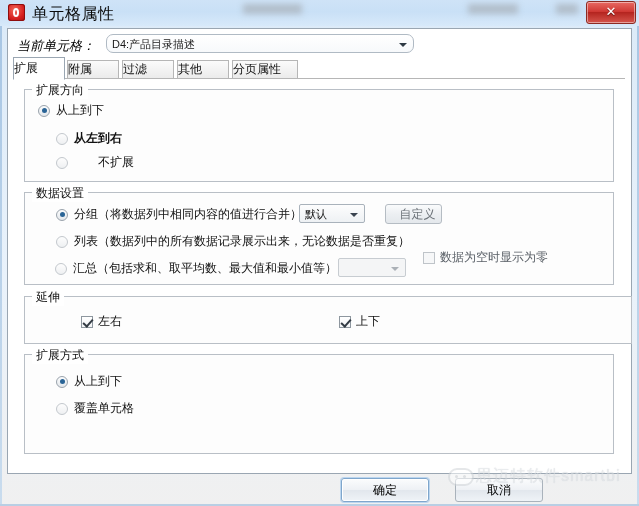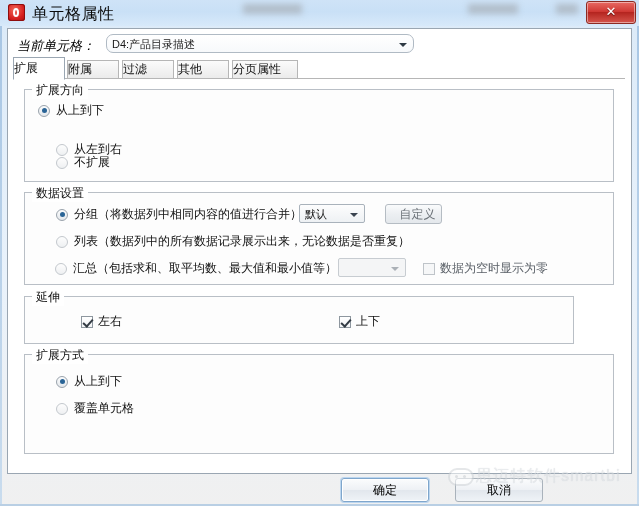--- a/index.html
+++ b/index.html
@@ -423,25 +423,25 @@
       <div class="tab" style="left:164px; width:52px;">其他</div>
       <div class="tab" style="left:219px; width:66px;">分页属性</div>
     </div>
 
     <div class="groupbox" style="left:16px; top:60px; width:590px; height:93px;">
       <div class="group-title">扩展方向</div>
       <div class="radio-row" style="left:13px; top:12px;">
         <span class="radio checked"></span>
         <span class="opt-label">从上到下</span>
       </div>
-      <div class="radio-row" style="left:31px; top:51px;">
+      <div class="radio-row" style="left:31px; top:40px;font-weight:bold;">
         <span class="radio disabled"></span>
         <span class="opt-label">从左到右</span>
       </div>
-      <div class="radio-row" style="left:31px; top:64px;">
+      <div class="radio-row" style="left:31px; top:64px;gap:24px;">
         <span class="radio disabled"></span>
         <span class="opt-label">不扩展</span>
       </div>
     </div>
 
     <div class="groupbox" style="left:16px; top:163px; width:590px; height:93px;">
       <div class="group-title">数据设置</div>
 
       <div class="radio-row" style="left:31px; top:13px;text-align:right;">
         <span class="radio checked"></span>
@@ -459,27 +459,27 @@
       </div>
 
       <div class="radio-row" style="left:30px; top:67px;">
         <span class="radio disabled"></span>
         <span class="opt-label">汇总（包括求和、取平均数、最大值和最小值等）</span>
       </div>
       <div class="mini-combo disabled" style="left:313px; top:65px; width:68px;">
         <span class="val"></span>
         <span class="arrow"></span>
       </div>
-      <div class="check-row" style="left:398px; top:67px;justify-content:flex-end;">
+      <div class="check-row" style="left:398px; top:56px;justify-content:flex-end;">
         <span class="checkbox disabled"></span>
         <span class="opt-label disabled">数据为空时显示为零</span>
       </div>
     </div>
 
-    <div class="groupbox" style="left:16px; top:267px; width:550px; height:48px;">
+    <div class="groupbox" style="left:16px; top:267px; width:608px; height:48px;">
       <div class="group-title">延伸</div>
       <div class="check-row" style="left:56px; top:16px;">
         <span class="checkbox checked"></span>
         <span class="opt-label">左右</span>
       </div>
       <div class="check-row" style="left:314px; top:16px;">
         <span class="checkbox checked"></span>
         <span class="opt-label">上下</span>
       </div>
     </div>

